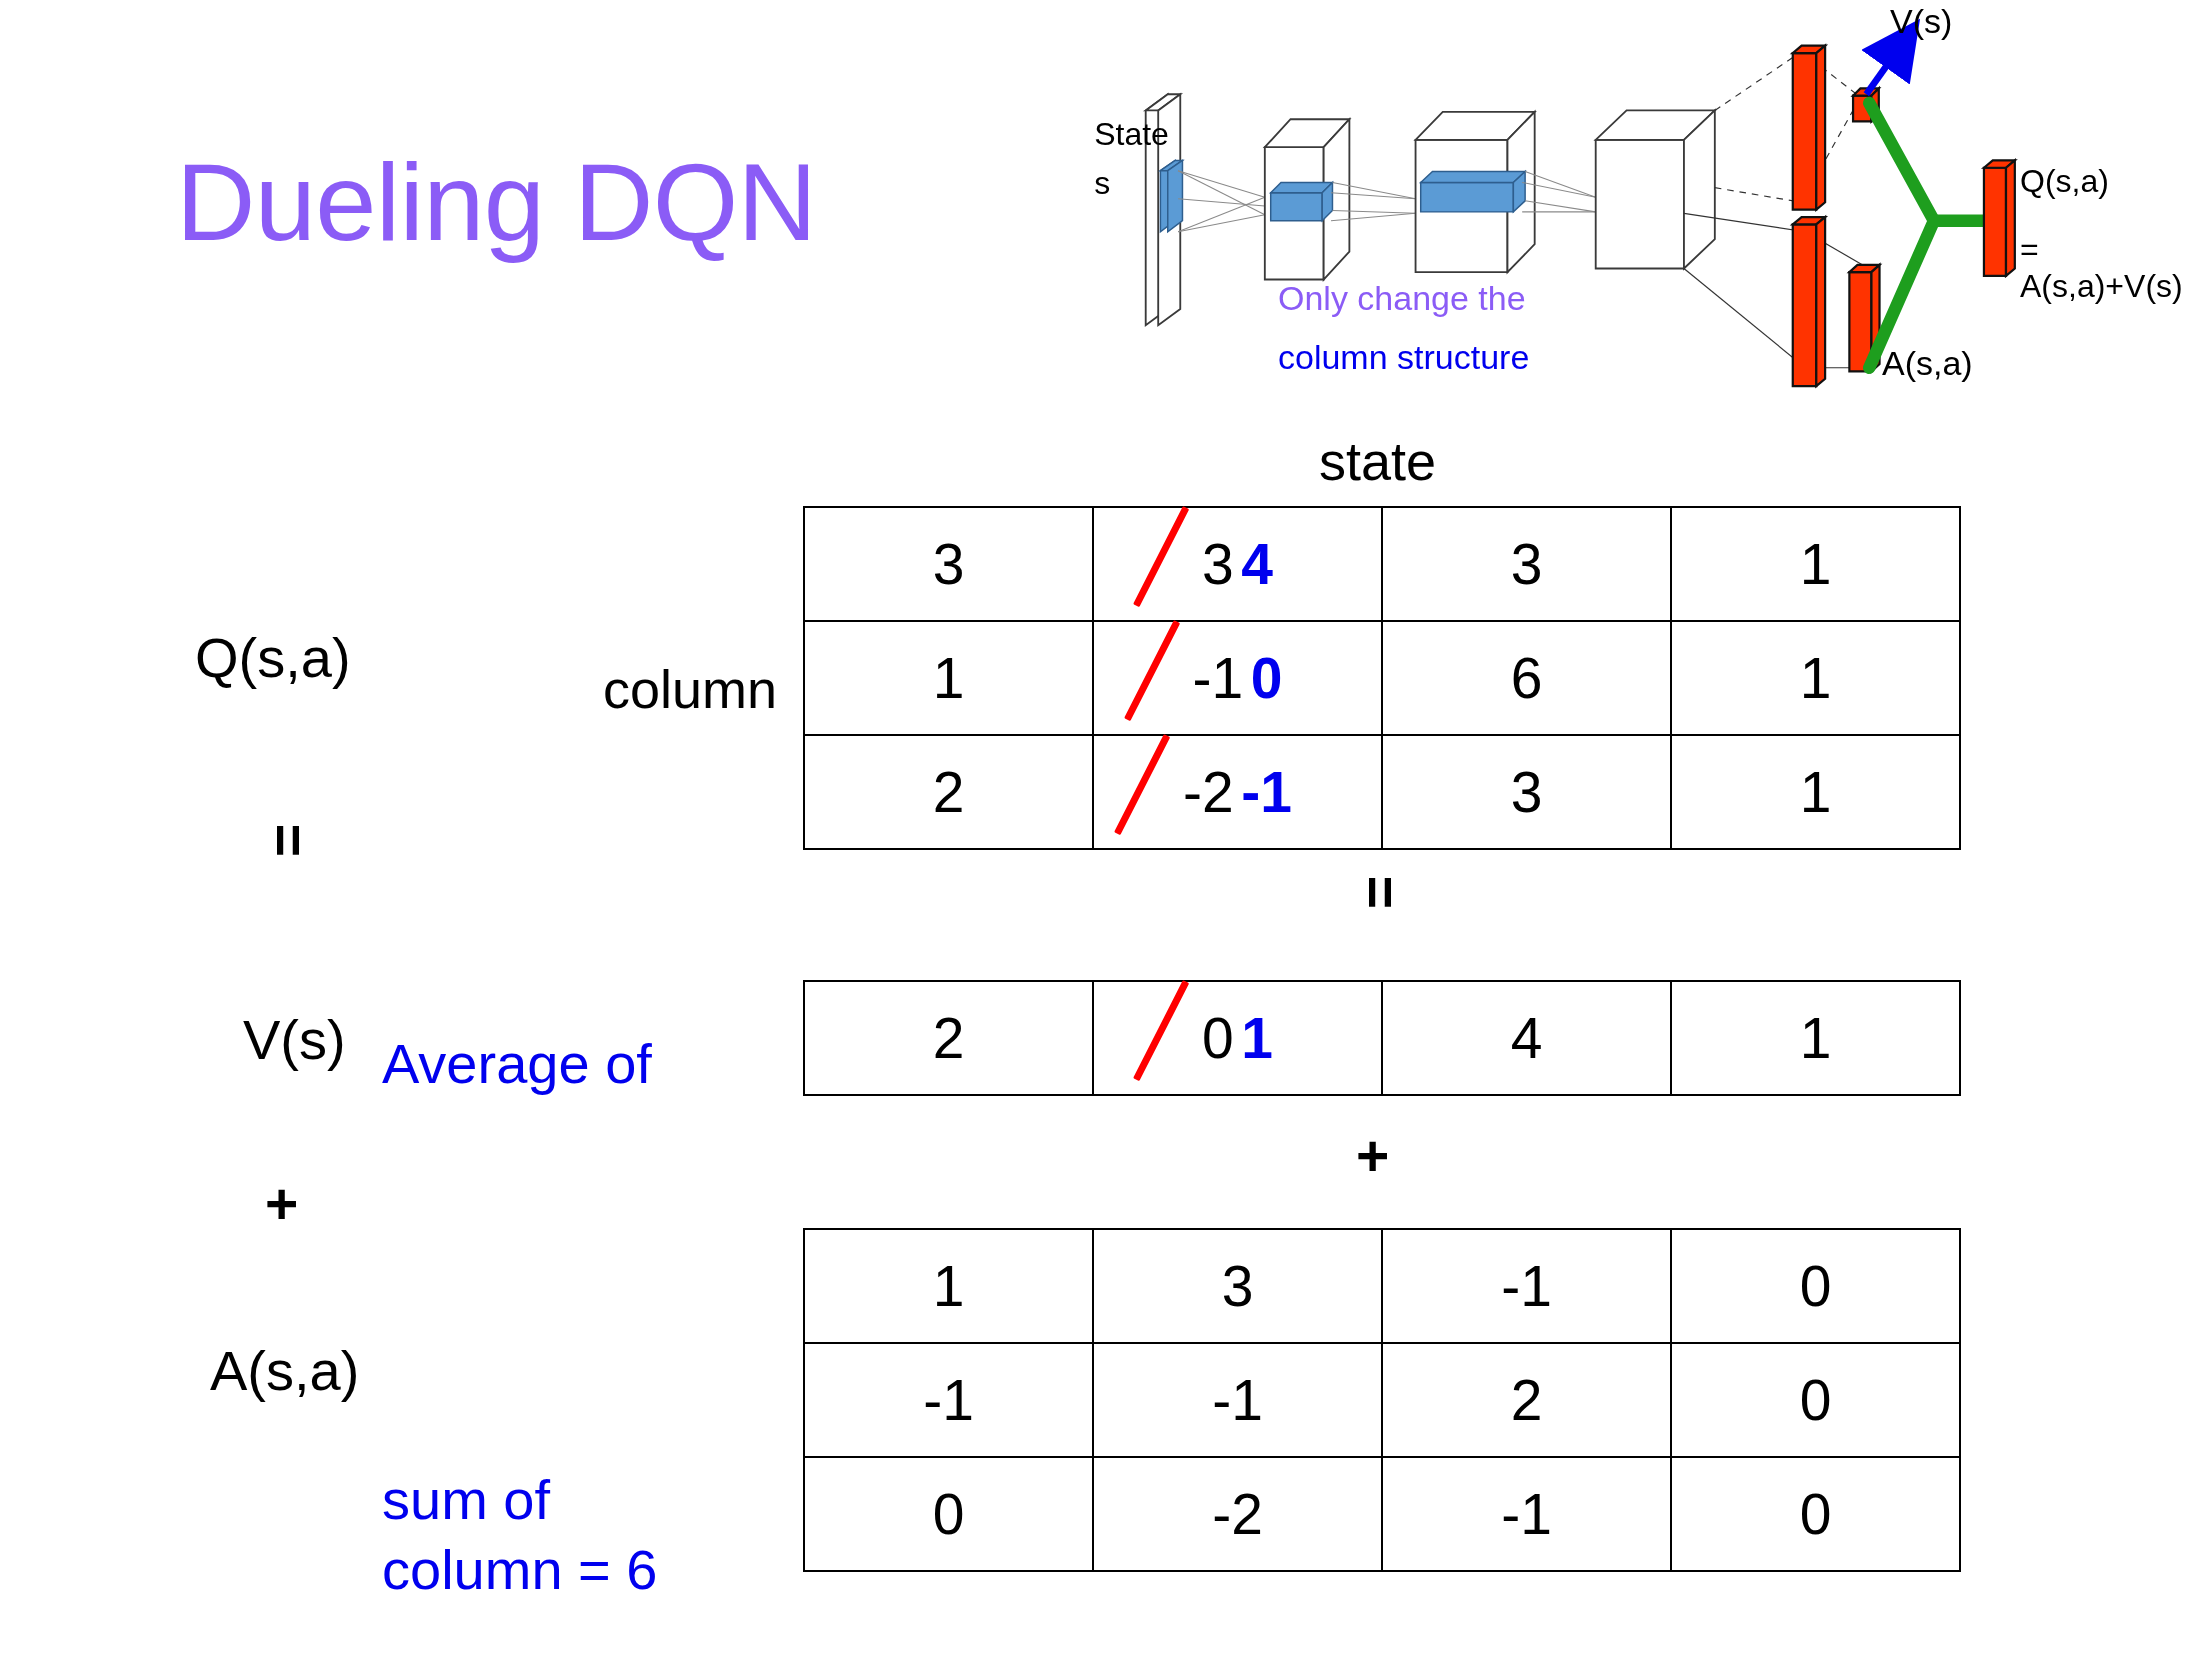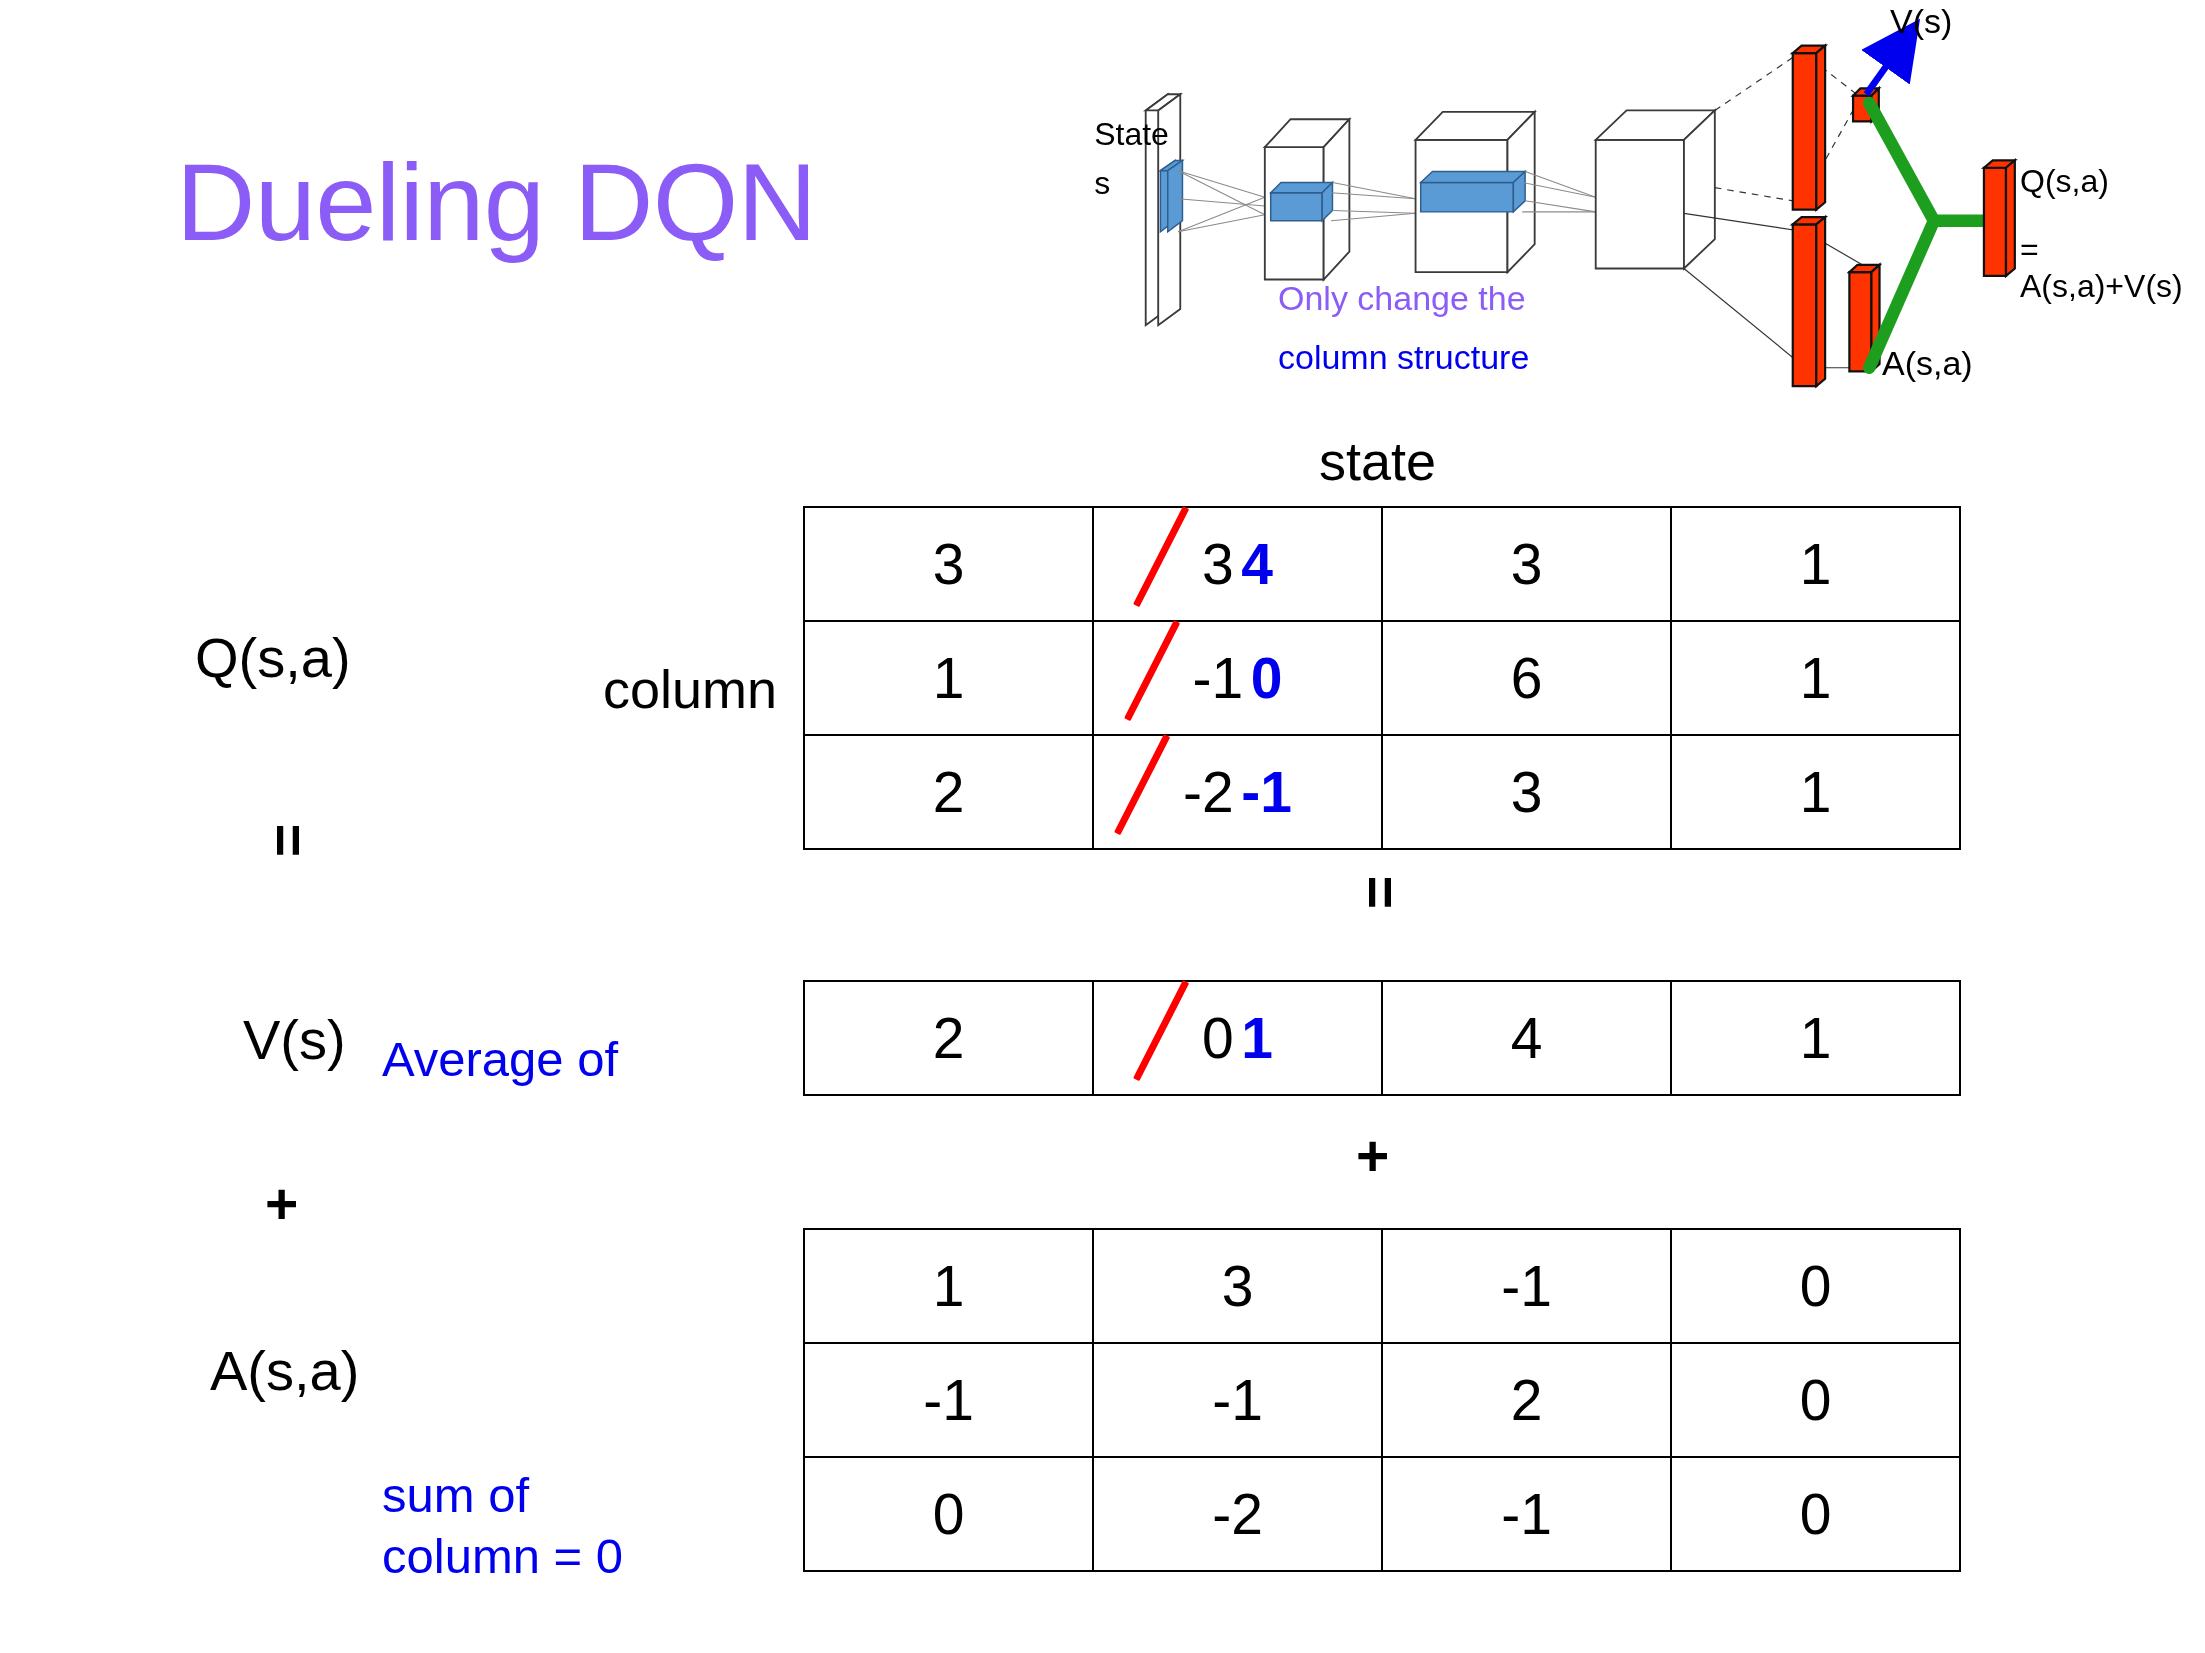--- a/index.html
+++ b/index.html
@@ -11,21 +11,21 @@
   
   #slide-title{left:176px;top:147px;font-size:110px;line-height:1;
                font-weight:400;color:#8b5cf6;letter-spacing:-0.7px;white-space:nowrap;}
 
   
   #net-diagram{left:1081px;top:0px;width:1125px;height:412px;}
   #net-diagram svg{display:block;}
 
   
   .blk-label{font-size:56px;line-height:1.05;color:#000;white-space:nowrap;}
-  .blue-note{font-size:49px;line-height:1.25;color:#0000EE;}
+  .blue-note{font-size:56px;line-height:1.25;color:#0000EE;}
   .opsign{font-size:53px;font-weight:700;color:#000;line-height:1;}
 
   #state-label{left:1319px;top:430px;font-size:54px;color:#000;}
   #action-label{left:603px;top:658px;font-size:54px;color:#000;}
 
   #q-label{left:195px;top:629px;}
   #eq-sign-1{left:272px;top:812px;font-size:57px;font-weight:700;
              transform:rotate(90deg);transform-origin:center;}
   #v-label{left:243px;top:1011px;}
   #plus-sign-1{left:265px;top:1176px;font-size:57px;font-weight:700;}
@@ -203,21 +203,21 @@
 <div class="abs opsign" id="eq-sign-1">=</div>
 <div class="abs blk-label" id="v-label">V(s)</div>
 <div class="abs opsign" id="plus-sign-1">+</div>
 <div class="abs blk-label" id="a-label">A(s,a)</div>
 
 <div class="abs blue-note" id="avg-note">
   <div>Average of</div>
 </div>
 <div class="abs blue-note" id="sum-note">
   <div>sum of</div>
-  <div>column = 0</div>
+  <div>column = 6</div>
 </div>
 
 <div class="abs opsign" id="eq-sign-2">=</div>
 <div class="abs opsign" id="plus-sign-2">+</div>
 
 <table class="grid" id="q-table">
     <tbody>
       <tr>
         <td><span class="cell-inner">3</span></td>
         <td><span class="edited">

